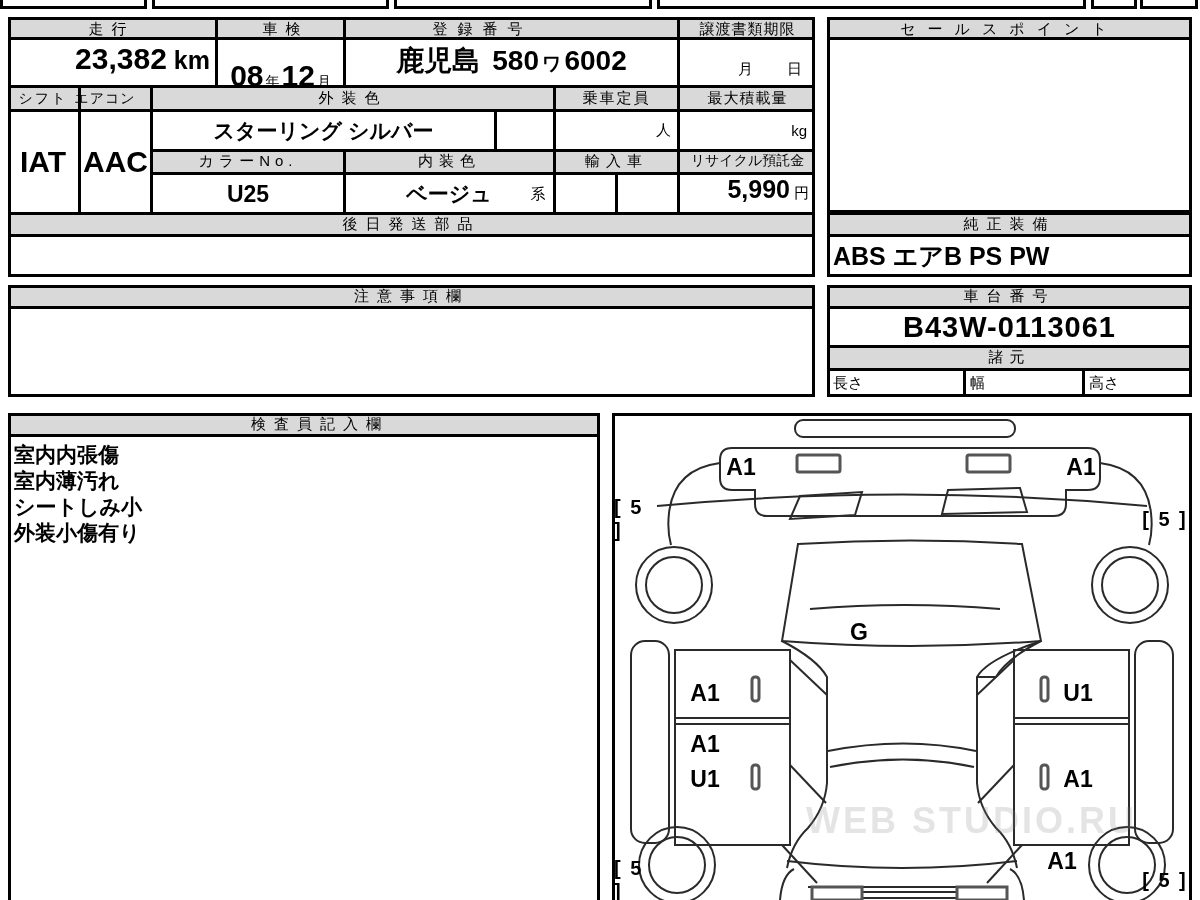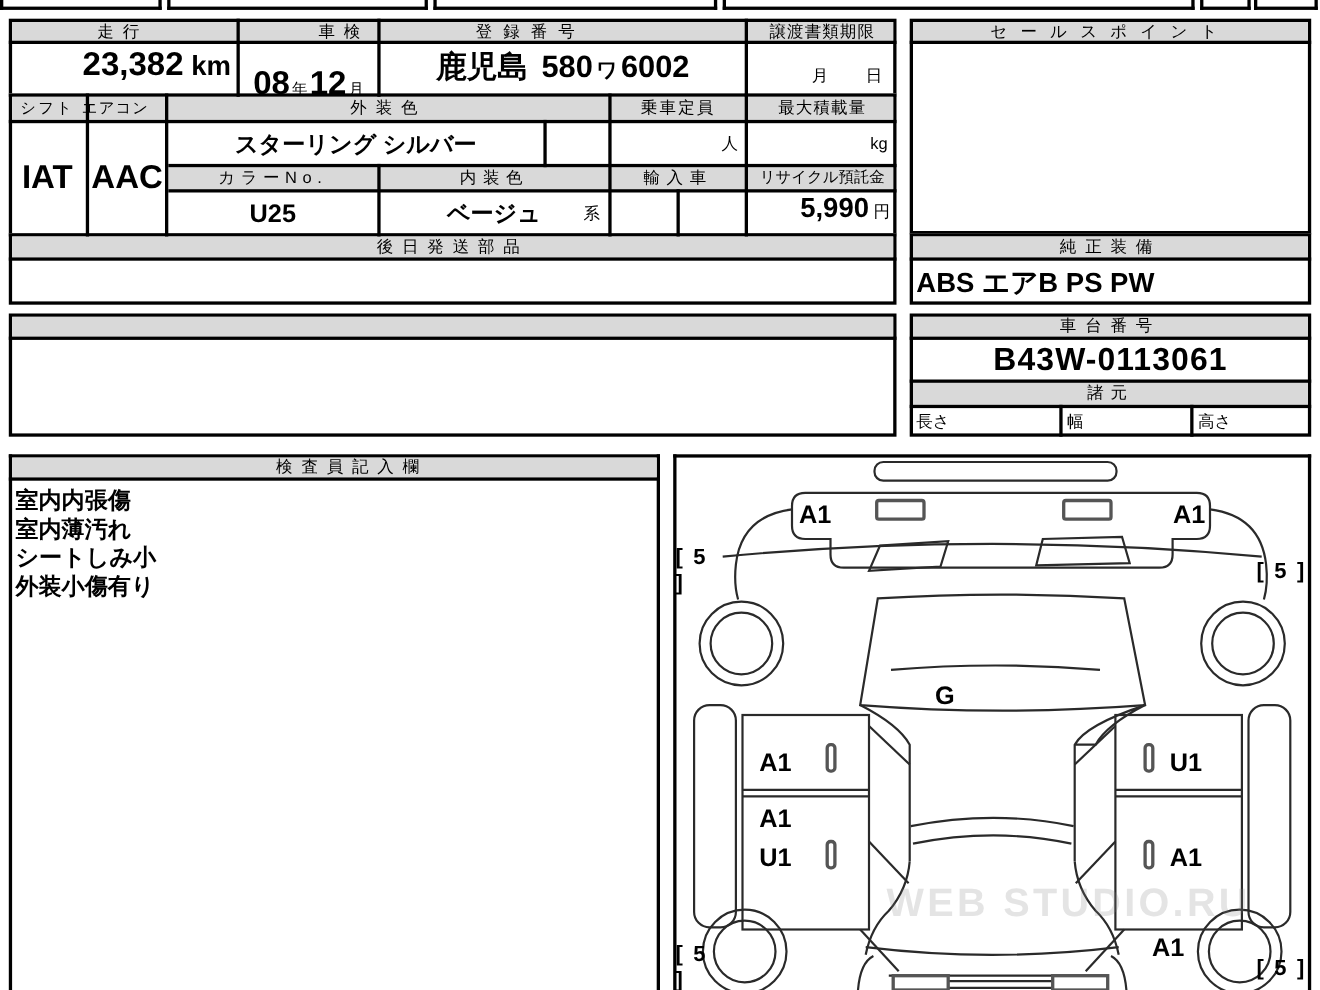--- a/index.html
+++ b/index.html
@@ -78,35 +78,36 @@
   <div class="hl" style="left:8px;top:306px;width:807px;height:3px;"></div>
   <div class="hl" style="left:827px;top:306px;width:365px;height:3px;"></div>
   <div class="hl" style="left:827px;top:345px;width:365px;height:3px;"></div>
   <div class="hl" style="left:827px;top:368px;width:365px;height:3px;"></div>
   <div class="vl" style="left:963px;top:368px;width:3px;height:29px;"></div>
   <div class="vl" style="left:1082px;top:368px;width:3px;height:29px;"></div>
 
   <div class="hl" style="left:8px;top:434px;width:592px;height:3px;"></div>
 
   <div class="t hdr" style="left:8px;top:20px;width:207px;height:18px;letter-spacing:8px;">走行</div>
-  <div class="t hdr" style="left:218px;top:20px;width:135px;height:18px;letter-spacing:8px;margin-left:27px;">車検</div>
+  <div class="t hdr" style="left:218px;top:20px;width:135px;height:18px;letter-spacing:8px;">車検</div>
   <div class="t hdr" style="left:346px;top:20px;width:273px;height:18px;letter-spacing:10px;">登録番号</div>
   <div class="t hdr" style="left:680px;top:20px;width:135px;height:18px;letter-spacing:1px;">譲渡書類期限</div>
   <div class="t hdr" style="left:827px;top:20px;width:365px;height:18px;letter-spacing:12px;">セールスポイント</div>
   <div class="t hdr" style="left:8px;top:89px;width:70px;height:19px;letter-spacing:2px;font-size:14px;">シフト</div>
   <div class="t hdr" style="left:81px;top:89px;width:48px;height:19px;letter-spacing:1px;font-size:14px;">エアコン</div>
   <div class="t hdr" style="left:153px;top:89px;width:400px;height:19px;letter-spacing:8px;">外装色</div>
   <div class="t hdr" style="left:556px;top:89px;width:121px;height:19px;letter-spacing:2px;">乗車定員</div>
   <div class="t hdr" style="left:680px;top:89px;width:135px;height:19px;letter-spacing:1px;">最大積載量</div>
   <div class="t hdr" style="left:153px;top:152px;width:190px;height:18px;letter-spacing:5px;">カラーNo.</div>
   <div class="t hdr" style="left:346px;top:152px;width:207px;height:18px;letter-spacing:6px;">内装色</div>
   <div class="t hdr" style="left:556px;top:152px;width:121px;height:18px;letter-spacing:6px;">輸入車</div>
   <div class="t hdr" style="left:680px;top:152px;width:135px;height:18px;font-size:14px;">リサイクル預託金</div>
   <div class="t hdr" style="left:8px;top:215px;width:807px;height:18px;letter-spacing:8px;">後日発送部品</div>
   <div class="t hdr" style="left:827px;top:215px;width:365px;height:18px;letter-spacing:8px;">純正装備</div>
+  <div class="t hdr" style="left:8px;top:288px;width:807px;height:17px;letter-spacing:8px;">注意事項欄</div>
   <div class="t hdr" style="left:827px;top:288px;width:365px;height:17px;letter-spacing:8px;">車台番号</div>
   <div class="t hdr" style="left:827px;top:348px;width:365px;height:19px;letter-spacing:6px;">諸元</div>
   <div class="t hdr" style="left:8px;top:416px;width:624px;height:17px;letter-spacing:8px;">検査員記入欄</div>
 
   <div class="t r base" style="left:8px;top:42px;width:202px;height:42px;padding-right:8px;">
     <span class="b" style="font-size:30px;">23,382</span>
     <span class="b" style="font-size:25px;margin-left:7px;">km</span>
   </div>
   <div class="t base" style="left:218px;top:42px;width:125px;height:42px;">
     <span class="b" style="font-size:30px;margin-top:17px;">08</span>

